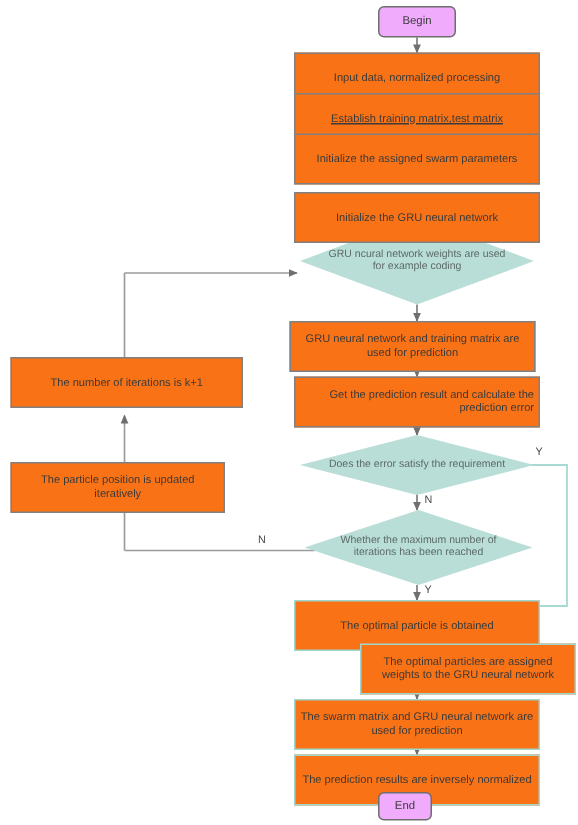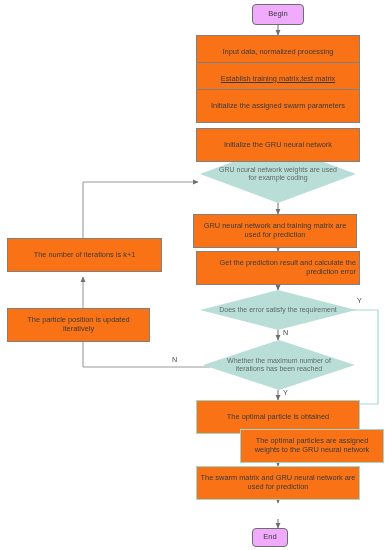--- a/index.html
+++ b/index.html
@@ -160,20 +160,21 @@
     </svg>
     <div class="dia-label" style="padding:0 16px;">Whether the maximum number of iterations has been reached</div>
   </div>
 
   <div class="node proc teal" style="left:196px;top:400px;width:164px;height:32px;">The optimal particle is obtained</div>
 
   <div class="node proc teal" style="left:196px;top:429px;width:144px;height:27px;margin-left:44px;">The optimal particles are assigned weights to the GRU neural network</div>
 
   <div class="node proc teal" style="left:196px;top:466px;width:164px;height:27px;">The swarm matrix and GRU neural network are used for prediction</div>
 
+  <div class="node proc teal" style="left:196px;top:503px;width:164px;height:19px;">The prediction results are inversely normalized</div>
 
   <div class="node term" style="left:252px;top:528px;width:36px;height:19px;">End</div>
 
   <div class="node proc" style="left:7px;top:238px;width:155px;height:17px;">The number of iterations is k+1</div>
 
   <div class="node proc" style="left:7px;top:308px;width:143px;height:17px;">The particle position is updated iteratively</div>
 
   <div class="branch" style="left:357px;top:296px;">Y</div>
 
   <div class="branch" style="left:283px;top:328px;">N</div>

